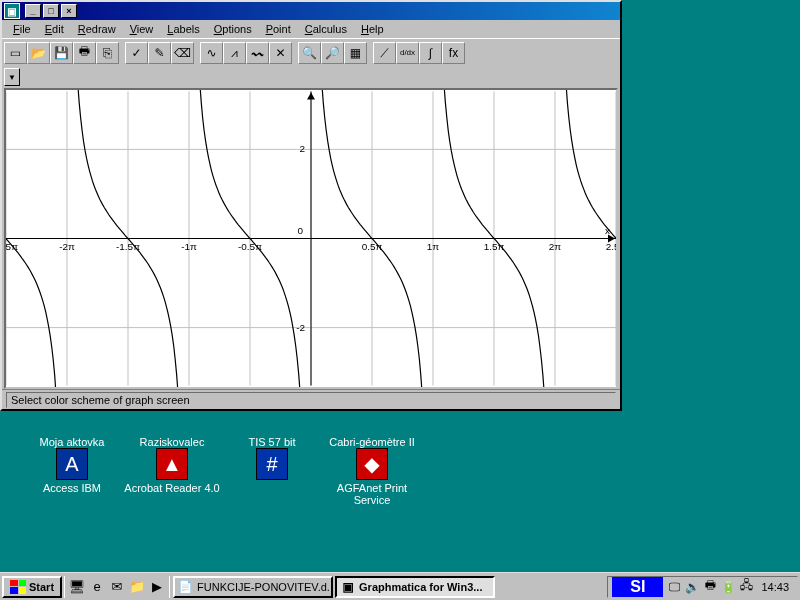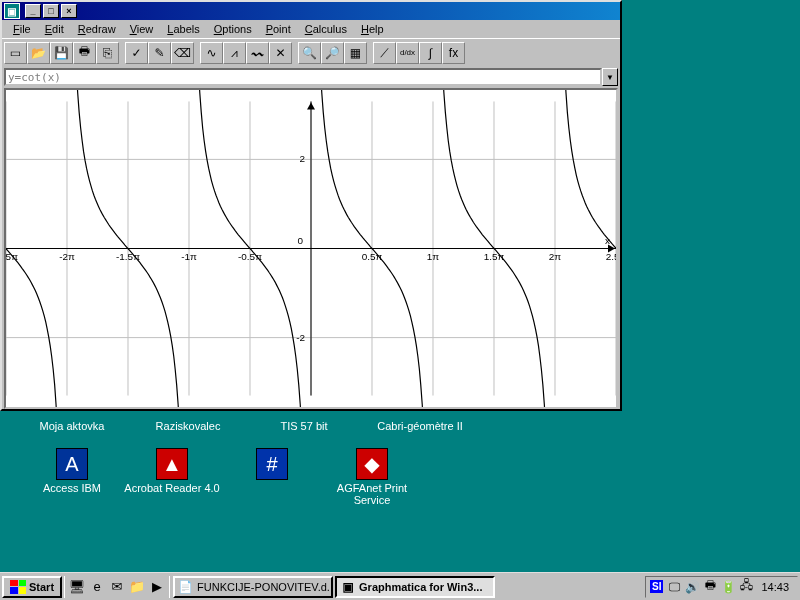--- a/index.html
+++ b/index.html
@@ -5,22 +5,22 @@
   * { margin: 0; padding: 0; box-sizing: border-box; }
   body {
     width: 800px; height: 600px;
     background: #008080;
     font-family: "MS Sans Serif", Tahoma, sans-serif;
     font-size: 11px;
     overflow: hidden;
     position: relative;
   }
   .desk-row1 {
-    position: absolute; top: 418px; left: 22px;
-    display: flex; gap: 16px;
+    position: absolute; top: 434px; left: 22px;
+    display: flex; gap: 0;
   }
   .desk-item {
     width: 100px; text-align: center; color: #fff;
     font-size: 11px;
   }
   .desk-item .label { display: block; margin-top: 2px; line-height: 12px; }
   .desk-row2 {
     position: absolute; top: 448px; left: 22px;
     display: flex; gap: 0;
   }
@@ -155,22 +155,22 @@
   }
   .tray {
     height: 22px; border: 1px inset #c0c0c0;
     display: flex; align-items: center; padding: 0 4px; gap: 3px;
     margin-left: auto;
   }
   .tray-icon { width: 16px; height: 16px; font-size: 12px;
     display:flex;align-items:center;justify-content:center; }
   .clock { font-size: 11px; padding: 0 4px; }
   .si-ind {
-    background: #00f; color: #fff; font-size: 10px; font-weight: bold;
-    padding: 1px 2px;
+    background: #00f; color: #fff; font-size: 16px; font-weight: bold;
+    padding: 1px 18px;
   }
 </style>
 </head>
 <body>
 
 <div class="desk-row1" id="desk-row1">
     <div class="desk-item">
       <span class="label">Moja aktovka</span>
     </div>
     <div class="desk-item">
@@ -239,21 +239,20 @@
       <div class="tb-btn" style="font-size: 12px;">🔍</div>
       <div class="tb-btn" style="font-size: 12px;">🔎</div>
       <div class="tb-btn" style="font-size: 12px;">▦</div>
       <div class="tb-sep"></div>
       <div class="tb-btn" style="font-size: 12px;">⟋</div>
       <div class="tb-btn" style="font-size: 8px;">d/dx</div>
       <div class="tb-btn" style="font-size: 12px;">∫</div>
       <div class="tb-btn" style="font-size: 12px;">fx</div>
     </div>
   <div class="input-row">
-    <input class="formula-input" value="y=cot(x)" style="">
     <div class="dropdown-btn">▼</div>
   </div>
   <div class="graph-area">
     <svg id="graph-svg" width="100%" height="100%" viewBox="0 0 612 295">
         <line x1="0" y1="0" x2="0" y2="295" stroke="#c0c0c0" stroke-width="1"></line>
         <line x1="61.199999999999974" y1="0" x2="61.199999999999974" y2="295" stroke="#c0c0c0" stroke-width="1"></line>
         <line x1="122.39999999999999" y1="0" x2="122.39999999999999" y2="295" stroke="#c0c0c0" stroke-width="1"></line>
         <line x1="183.59999999999997" y1="0" x2="183.59999999999997" y2="295" stroke="#c0c0c0" stroke-width="1"></line>
         <line x1="244.79999999999998" y1="0" x2="244.79999999999998" y2="295" stroke="#c0c0c0" stroke-width="1"></line>
         <line x1="306" y1="0" x2="306" y2="295" stroke="#c0c0c0" stroke-width="1"></line>
@@ -284,20 +283,23 @@
         <text x="300" y="61.106060606060595" font-size="10" text-anchor="end" fill="#000">2</text>
         <text x="606" y="143.5" font-size="10" text-anchor="end" fill="#000">x</text>
         <path d="M-4.6,142.4 L-3.1,144.1 L-1.6,145.8 L-0.2,147.5 L1.3,149.2 L2.8,150.9 L4.3,152.6 L5.8,154.4 L7.3,156.1 L8.7,157.9 L10.2,159.7 L11.7,161.5 L13.2,163.4 L14.7,165.4 L16.1,167.4 L17.6,169.4 L19.1,171.6 L20.6,173.8 L22.1,176.2 L23.6,178.6 L25.0,181.2 L26.5,184.0 L28.0,186.9 L29.5,190.0 L31.0,193.4 L32.4,197.0 L33.9,201.0 L35.4,205.3 L36.9,210.1 L38.4,215.4 L39.9,221.4 L41.3,228.1 L42.8,235.9 L44.3,244.9 L45.8,255.6 L47.3,268.4 L48.8,284.1 L50.2,304.0 L51.7,330.1 L53.2,339.7 L54.7,339.7 L56.2,339.7 L57.6,339.7 L59.1,339.7 " stroke="#000" stroke-width="1.2" fill="none"></path>
         <path d="M63.0,-44.7 L64.5,-44.7 L66.0,-44.7 L67.5,-44.7 L69.0,-44.7 L70.4,-35.1 L71.9,-9.0 L73.4,10.9 L74.9,26.6 L76.4,39.4 L77.8,50.1 L79.3,59.1 L80.8,66.9 L82.3,73.6 L83.8,79.6 L85.3,84.9 L86.7,89.7 L88.2,94.0 L89.7,98.0 L91.2,101.6 L92.7,105.0 L94.1,108.1 L95.6,111.0 L97.1,113.8 L98.6,116.4 L100.1,118.8 L101.6,121.2 L103.0,123.4 L104.5,125.6 L106.0,127.6 L107.5,129.6 L109.0,131.6 L110.5,133.5 L111.9,135.3 L113.4,137.1 L114.9,138.9 L116.4,140.6 L117.9,142.4 L119.3,144.1 L120.8,145.8 L122.3,147.5 L123.8,149.2 L125.3,150.9 L126.8,152.6 L128.2,154.4 L129.7,156.1 L131.2,157.9 L132.7,159.7 L134.2,161.5 L135.6,163.4 L137.1,165.4 L138.6,167.4 L140.1,169.4 L141.6,171.6 L143.1,173.8 L144.5,176.2 L146.0,178.6 L147.5,181.2 L149.0,184.0 L150.5,186.9 L151.9,190.0 L153.4,193.4 L154.9,197.0 L156.4,201.0 L157.9,205.3 L159.4,210.1 L160.8,215.4 L162.3,221.4 L163.8,228.1 L165.3,235.9 L166.8,244.9 L168.3,255.6 L169.7,268.4 L171.2,284.1 L172.7,304.0 L174.2,330.1 L175.7,339.7 L177.1,339.7 L178.6,339.7 L180.1,339.7 L181.6,339.7 " stroke="#000" stroke-width="1.2" fill="none"></path>
         <path d="M185.5,-44.7 L187.0,-44.7 L188.5,-44.7 L189.9,-44.7 L191.4,-44.7 L192.9,-35.1 L194.4,-9.0 L195.9,10.9 L197.3,26.6 L198.8,39.4 L200.3,50.1 L201.8,59.1 L203.3,66.9 L204.8,73.6 L206.2,79.6 L207.7,84.9 L209.2,89.7 L210.7,94.0 L212.2,98.0 L213.6,101.6 L215.1,105.0 L216.6,108.1 L218.1,111.0 L219.6,113.8 L221.1,116.4 L222.5,118.8 L224.0,121.2 L225.5,123.4 L227.0,125.6 L228.5,127.6 L229.9,129.6 L231.4,131.6 L232.9,133.5 L234.4,135.3 L235.9,137.1 L237.4,138.9 L238.8,140.6 L240.3,142.4 L241.8,144.1 L243.3,145.8 L244.8,147.5 L246.3,149.2 L247.7,150.9 L249.2,152.6 L250.7,154.4 L252.2,156.1 L253.7,157.9 L255.1,159.7 L256.6,161.5 L258.1,163.4 L259.6,165.4 L261.1,167.4 L262.6,169.4 L264.0,171.6 L265.5,173.8 L267.0,176.2 L268.5,178.6 L270.0,181.2 L271.4,184.0 L272.9,186.9 L274.4,190.0 L275.9,193.4 L277.4,197.0 L278.9,201.0 L280.3,205.3 L281.8,210.1 L283.3,215.4 L284.8,221.4 L286.3,228.1 L287.7,235.9 L289.2,244.9 L290.7,255.6 L292.2,268.4 L293.7,284.1 L295.2,304.0 L296.6,330.1 L298.1,339.7 L299.6,339.7 L301.1,339.7 L302.6,339.7 L304.1,339.7 " stroke="#000" stroke-width="1.2" fill="none"></path>
         <path d="M307.9,-44.7 L309.4,-44.7 L310.9,-44.7 L312.4,-44.7 L313.9,-44.7 L315.4,-35.1 L316.8,-9.0 L318.3,10.9 L319.8,26.6 L321.3,39.4 L322.8,50.1 L324.3,59.1 L325.7,66.9 L327.2,73.6 L328.7,79.6 L330.2,84.9 L331.7,89.7 L333.1,94.0 L334.6,98.0 L336.1,101.6 L337.6,105.0 L339.1,108.1 L340.6,111.0 L342.0,113.8 L343.5,116.4 L345.0,118.8 L346.5,121.2 L348.0,123.4 L349.4,125.6 L350.9,127.6 L352.4,129.6 L353.9,131.6 L355.4,133.5 L356.9,135.3 L358.3,137.1 L359.8,138.9 L361.3,140.6 L362.8,142.4 L364.3,144.1 L365.7,145.8 L367.2,147.5 L368.7,149.2 L370.2,150.9 L371.7,152.6 L373.2,154.4 L374.6,156.1 L376.1,157.9 L377.6,159.7 L379.1,161.5 L380.6,163.4 L382.1,165.4 L383.5,167.4 L385.0,169.4 L386.5,171.6 L388.0,173.8 L389.5,176.2 L390.9,178.6 L392.4,181.2 L393.9,184.0 L395.4,186.9 L396.9,190.0 L398.4,193.4 L399.8,197.0 L401.3,201.0 L402.8,205.3 L404.3,210.1 L405.8,215.4 L407.2,221.4 L408.7,228.1 L410.2,235.9 L411.7,244.9 L413.2,255.6 L414.7,268.4 L416.1,284.1 L417.6,304.0 L419.1,330.1 L420.6,339.7 L422.1,339.7 L423.5,339.7 L425.0,339.7 L426.5,339.7 " stroke="#000" stroke-width="1.2" fill="none"></path>
         <path d="M430.4,-44.7 L431.9,-44.7 L433.4,-44.7 L434.9,-44.7 L436.3,-44.7 L437.8,-35.1 L439.3,-9.0 L440.8,10.9 L442.3,26.6 L443.7,39.4 L445.2,50.1 L446.7,59.1 L448.2,66.9 L449.7,73.6 L451.2,79.6 L452.6,84.9 L454.1,89.7 L455.6,94.0 L457.1,98.0 L458.6,101.6 L460.1,105.0 L461.5,108.1 L463.0,111.0 L464.5,113.8 L466.0,116.4 L467.5,118.8 L468.9,121.2 L470.4,123.4 L471.9,125.6 L473.4,127.6 L474.9,129.6 L476.4,131.6 L477.8,133.5 L479.3,135.3 L480.8,137.1 L482.3,138.9 L483.8,140.6 L485.2,142.4 L486.7,144.1 L488.2,145.8 L489.7,147.5 L491.2,149.2 L492.7,150.9 L494.1,152.6 L495.6,154.4 L497.1,156.1 L498.6,157.9 L500.1,159.7 L501.5,161.5 L503.0,163.4 L504.5,165.4 L506.0,167.4 L507.5,169.4 L509.0,171.6 L510.4,173.8 L511.9,176.2 L513.4,178.6 L514.9,181.2 L516.4,184.0 L517.9,186.9 L519.3,190.0 L520.8,193.4 L522.3,197.0 L523.8,201.0 L525.3,205.3 L526.7,210.1 L528.2,215.4 L529.7,221.4 L531.2,228.1 L532.7,235.9 L534.2,244.9 L535.6,255.6 L537.1,268.4 L538.6,284.1 L540.1,304.0 L541.6,330.1 L543.0,339.7 L544.5,339.7 L546.0,339.7 L547.5,339.7 L549.0,339.7 " stroke="#000" stroke-width="1.2" fill="none"></path>
         <path d="M552.9,-44.7 L554.4,-44.7 L555.8,-44.7 L557.3,-44.7 L558.8,-44.7 L560.3,-35.1 L561.8,-9.0 L563.2,10.9 L564.7,26.6 L566.2,39.4 L567.7,50.1 L569.2,59.1 L570.7,66.9 L572.1,73.6 L573.6,79.6 L575.1,84.9 L576.6,89.7 L578.1,94.0 L579.6,98.0 L581.0,101.6 L582.5,105.0 L584.0,108.1 L585.5,111.0 L587.0,113.8 L588.4,116.4 L589.9,118.8 L591.4,121.2 L592.9,123.4 L594.4,125.6 L595.9,127.6 L597.3,129.6 L598.8,131.6 L600.3,133.5 L601.8,135.3 L603.3,137.1 L604.7,138.9 L606.2,140.6 L607.7,142.4 L609.2,144.1 L610.7,145.8 L612.2,147.5 L613.6,149.2 L615.1,150.9 L616.6,152.6 " stroke="#000" stroke-width="1.2" fill="none"></path>
       </svg>
   </div>
+  <div class="statusbar">
+    <div class="status-cell">Select color scheme of graph screen</div>
+  </div>
 </div>
 
 <div class="taskbar">
   <div class="start-btn">
     <div class="win-logo">
       <div></div>
         <div></div>
         <div></div>
         <div></div>
     </div>

